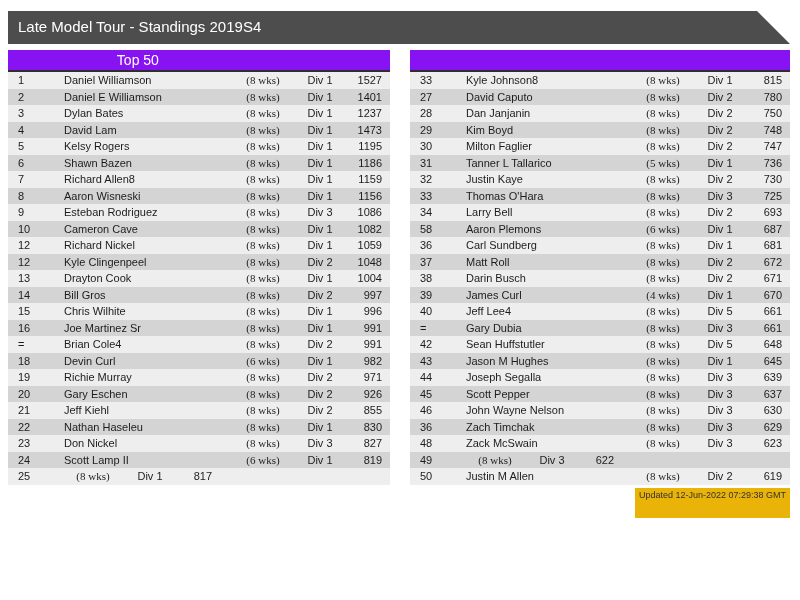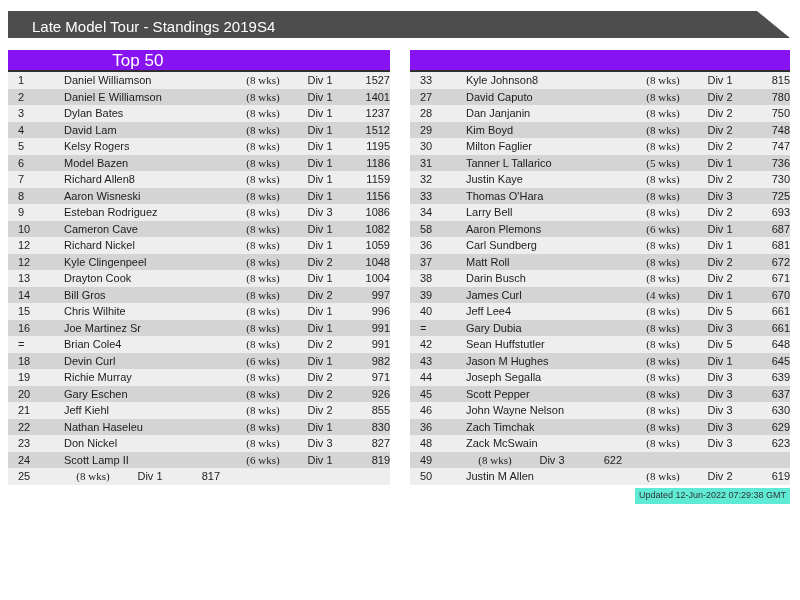--- a/index.html
+++ b/index.html
@@ -6,40 +6,40 @@
   html, body {
     width: 800px; height: 600px;
     background: #ffffff;
     font-family: "Liberation Sans", "DejaVu Sans", sans-serif;
     position: relative;
     overflow: hidden;
   }
   .banner {
     position: absolute;
     left: 8px; top: 11px;
-    width: 782px; height: 27px;
+    width: 782px; height: 33px;
     background: var(--banner, #4d4d4d);
     clip-path: polygon(0 0, calc(100% - 33px) 0, 100% 100%, 0 100%);
     color: #ffffff;
     font-size: 15px;
     line-height: 31px;
-    padding-left: 24px;
+    padding-left: 10px;
   }
   .standings-table {
     position: absolute;
     top: 50px;
   }
   .standings-table.left  { left: 8px;   width: 382px; }
   .standings-table.right { left: 410px; width: 380px; }
   .table-header {
     height: 22px;
     background: var(--accent, #8712f2);
     border-bottom: 2px solid #2e2e2e;
     color: #ffffff;
-    font-size: 17px;
+    font-size: 14px;
     line-height: 21px;
   }
   .table-header .title-span {
     display: block;
     width: 68%;
     text-align: center;
   }
   .rows { width: 100%; }
   .row {
     display: flex;
@@ -48,29 +48,29 @@
     font-size: 11px;
     color: #1c1c1c;
     background: var(--row-odd, #eeeeee);
   }
   .row:nth-child(even) { background: var(--row-even, #d4d4d4); }
   .c { overflow: hidden; white-space: nowrap; }
   .c-pos  { width: 56px;  padding-left: 10px; text-align: left; }
   .c-name { flex: 1;      text-align: left; }
   .c-wks  { width: 58px;  text-align: center; font-family: Liberation Serif, serif; }
   .c-div  { width: 56px;  text-align: center; }
-  .c-pts  { width: 42px;  text-align: right; }
+  .c-pts  { width: 42px;  padding-right: 8px; text-align: right; }
   .footer-note {
     position: absolute;
     top: 488px;
     right: 10px;
-    background: #5eead4;
+    background: #eab308;
     color: #333333;
     font-size: 9px;
-    padding: 2px 4px 4px 4px;
+    padding: 2px 4px 18px 4px;
   }
 </style>
 </head>
 <body>
 
 <div class="banner">
   <span>Late Model Tour - Standings 2019S4</span>
 </div>
 
 <div class="standings-table left">
@@ -97,32 +97,32 @@
         <div class="c c-name">Dylan Bates</div>
         <div class="c c-wks">(8 wks)</div>
         <div class="c c-div">Div 1</div>
         <div class="c c-pts">1237</div>
       </div>
       <div class="row">
         <div class="c c-pos">4</div>
         <div class="c c-name">David Lam</div>
         <div class="c c-wks">(8 wks)</div>
         <div class="c c-div">Div 1</div>
-        <div class="c c-pts">1512</div>
+        <div class="c c-pts">1473</div>
       </div>
       <div class="row">
         <div class="c c-pos">5</div>
         <div class="c c-name">Kelsy Rogers</div>
         <div class="c c-wks">(8 wks)</div>
         <div class="c c-div">Div 1</div>
         <div class="c c-pts">1195</div>
       </div>
       <div class="row">
         <div class="c c-pos">6</div>
-        <div class="c c-name">Model Bazen</div>
+        <div class="c c-name">Shawn Bazen</div>
         <div class="c c-wks">(8 wks)</div>
         <div class="c c-div">Div 1</div>
         <div class="c c-pts">1186</div>
       </div>
       <div class="row">
         <div class="c c-pos">7</div>
         <div class="c c-name">Richard Allen8</div>
         <div class="c c-wks">(8 wks)</div>
         <div class="c c-div">Div 1</div>
         <div class="c c-pts">1159</div>

